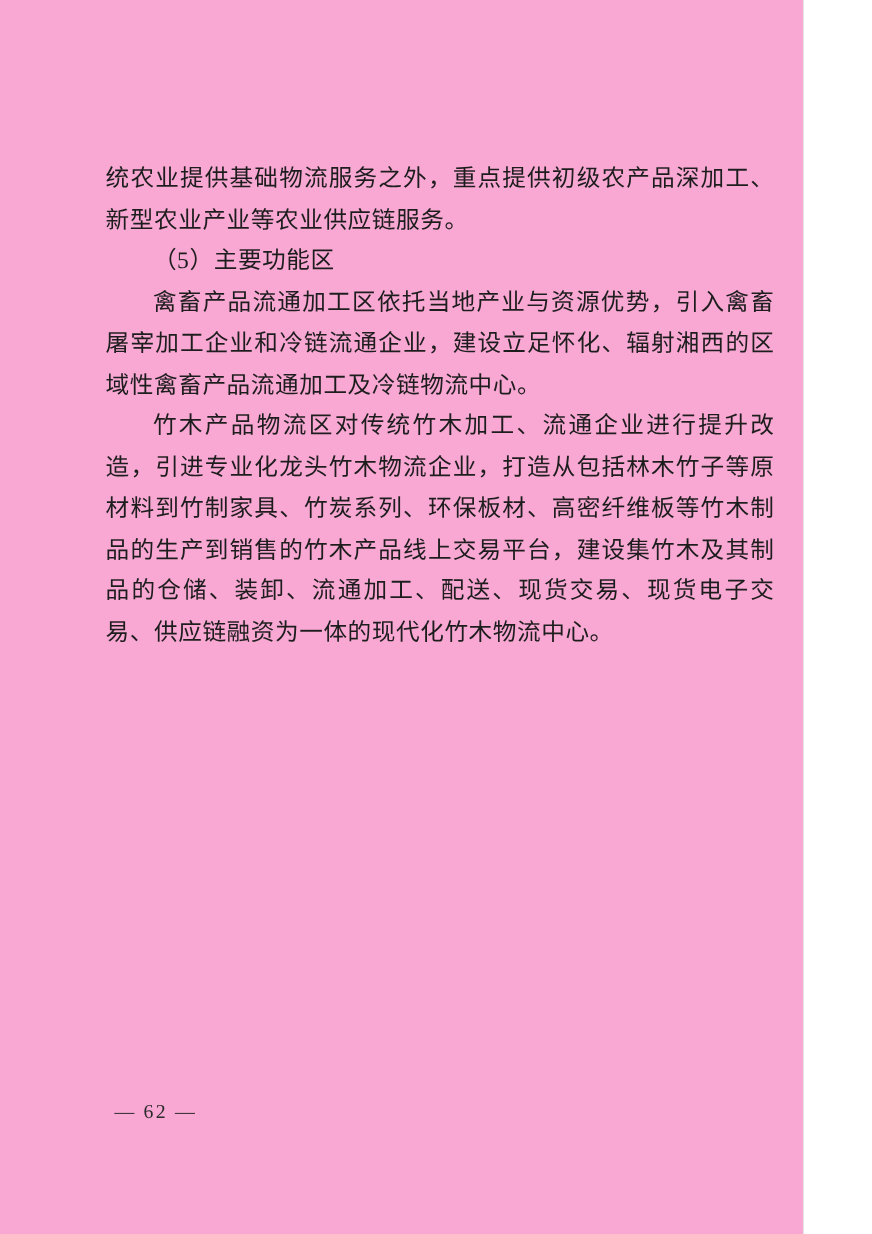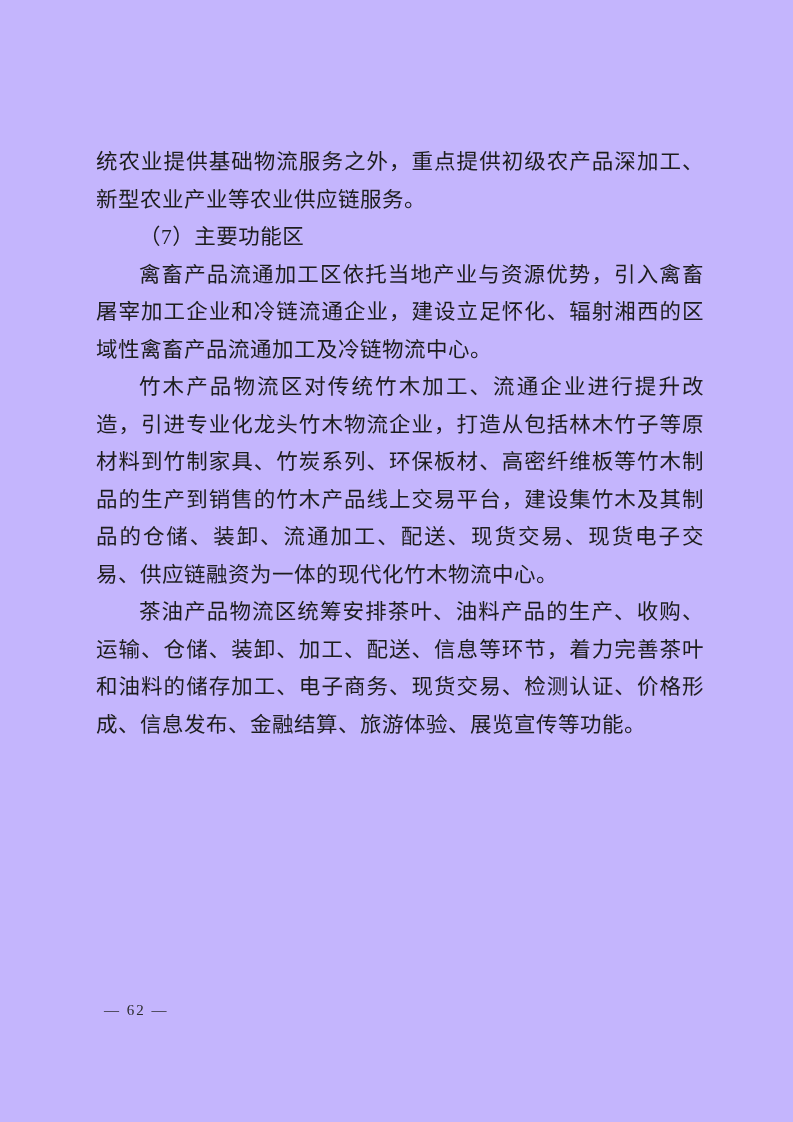--- a/index.html
+++ b/index.html
@@ -2,23 +2,23 @@
 <html lang="zh-CN"><head>
 <meta charset="utf-8">
 <style>
   html, body {
     margin: 0;
     padding: 0;
     background: #ffffff;
   }
   .page {
     position: relative;
-    width: 793px;
+    width: 730px;
     height: 1122px;
-    background: #c4b5fd;
+    background: #f9a8d4;
     outline: 1px solid #e6e6e6;
     overflow: hidden;
     font-family: "Liberation Serif", "DejaVu Serif", serif;
     color: #1d1d1d;
   }
   .text-block {
     position: absolute;
     left: 96px;
     top: 144px;
     width: 608px;
@@ -31,34 +31,33 @@
     margin: 0;
     padding: 0;
   }
   .indent {
     text-indent: 2em;
   }
   .footer {
     position: absolute;
     left: 104px;
     top: 996px;
-    font-size: 15px;
+    font-size: 18px;
     line-height: 28px;
     color: #2a2a2a;
     letter-spacing: 2px;
   }
 </style>
 </head>
 <body>
 
 <div class="page">
 
   <div class="text-block">
     <p class="para">统农业提供基础物流服务之外，重点提供初级农产品深加工、新型农业产业等农业供应链服务。</p>
-    <p class="para indent">（7）主要功能区</p>
+    <p class="para indent">（5）主要功能区</p>
     <p class="para indent">禽畜产品流通加工区依托当地产业与资源优势，引入禽畜屠宰加工企业和冷链流通企业，建设立足怀化、辐射湘西的区域性禽畜产品流通加工及冷链物流中心。</p>
     <p class="para indent">竹木产品物流区对传统竹木加工、流通企业进行提升改造，引进专业化龙头竹木物流企业，打造从包括林木竹子等原材料到竹制家具、竹炭系列、环保板材、高密纤维板等竹木制品的生产到销售的竹木产品线上交易平台，建设集竹木及其制品的仓储、装卸、流通加工、配送、现货交易、现货电子交易、供应链融资为一体的现代化竹木物流中心。</p>
-    <p class="para indent">茶油产品物流区统筹安排茶叶、油料产品的生产、收购、运输、仓储、装卸、加工、配送、信息等环节，着力完善茶叶和油料的储存加工、电子商务、现货交易、检测认证、价格形成、信息发布、金融结算、旅游体验、展览宣传等功能。</p>
   </div>
 
   <div class="footer">— 62 —</div>
 
 </div>
 
 </body></html>

